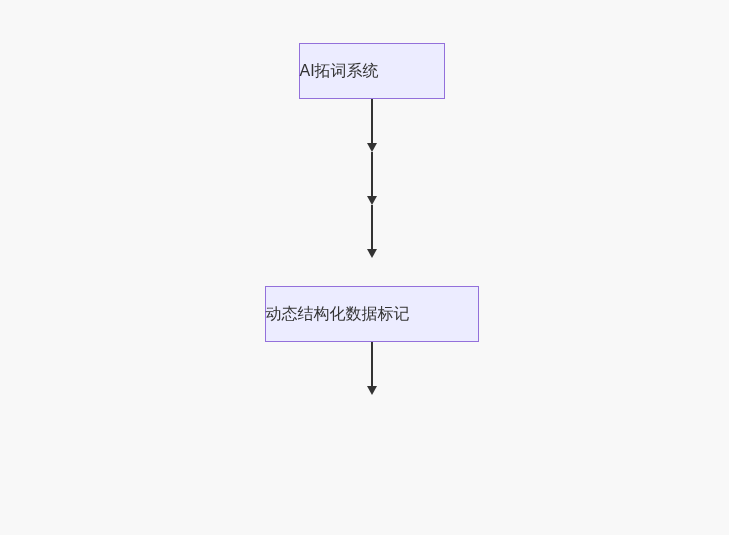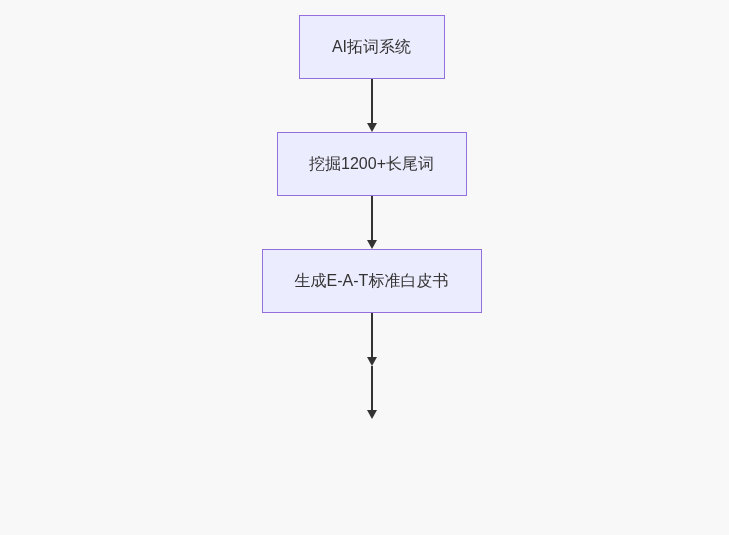--- a/index.html
+++ b/index.html
@@ -28,27 +28,27 @@
   }
   .flow {
     position: relative;
     left: 7px;              
     padding-top: 15px;
     display: flex;
     flex-direction: column;
     align-items: center;
   }
   .node {
-    height: 64px;
+    height: 56px;
     background: var(--node-fill);
     border: 1px solid var(--node-border);
     display: flex;
     align-items: center;
-    justify-content: center;
     flex: none;
+    margin-top: 28px;
   }
   .node-label {
     font-size: 16px;
     color: var(--text);
     white-space: nowrap;
     line-height: 1;
   }
   .arrow {
     height: 53px;
     width: 14px;
@@ -79,39 +79,36 @@
 
     <div class="node" style="width:146px">
       <span class="node-label">AI拓词系统</span>
     </div>
 
     <div class="arrow">
       <div class="arrow-line"></div>
       <div class="arrow-head"></div>
     </div>
 
-    <div class="node" style="width:190px">
-      <span class="node-label">挖掘1200+长尾词</span>
-    </div>
-
-    <div class="arrow">
-      <div class="arrow-line"></div>
-      <div class="arrow-head"></div>
-    </div>
-
-    <div class="node" style="width:220px">
-      <span class="node-label">生成E-A-T标准白皮书</span>
-    </div>
 
     <div class="arrow">
       <div class="arrow-line"></div>
       <div class="arrow-head"></div>
     </div>
 
 
     <div class="arrow">
       <div class="arrow-line"></div>
       <div class="arrow-head"></div>
     </div>
 
+    <div class="node" style="width:214px">
+      <span class="node-label">动态结构化数据标记</span>
+    </div>
+
+    <div class="arrow">
+      <div class="arrow-line"></div>
+      <div class="arrow-head"></div>
+    </div>
+
 
   </div>
 </div>
 
 </body></html>

